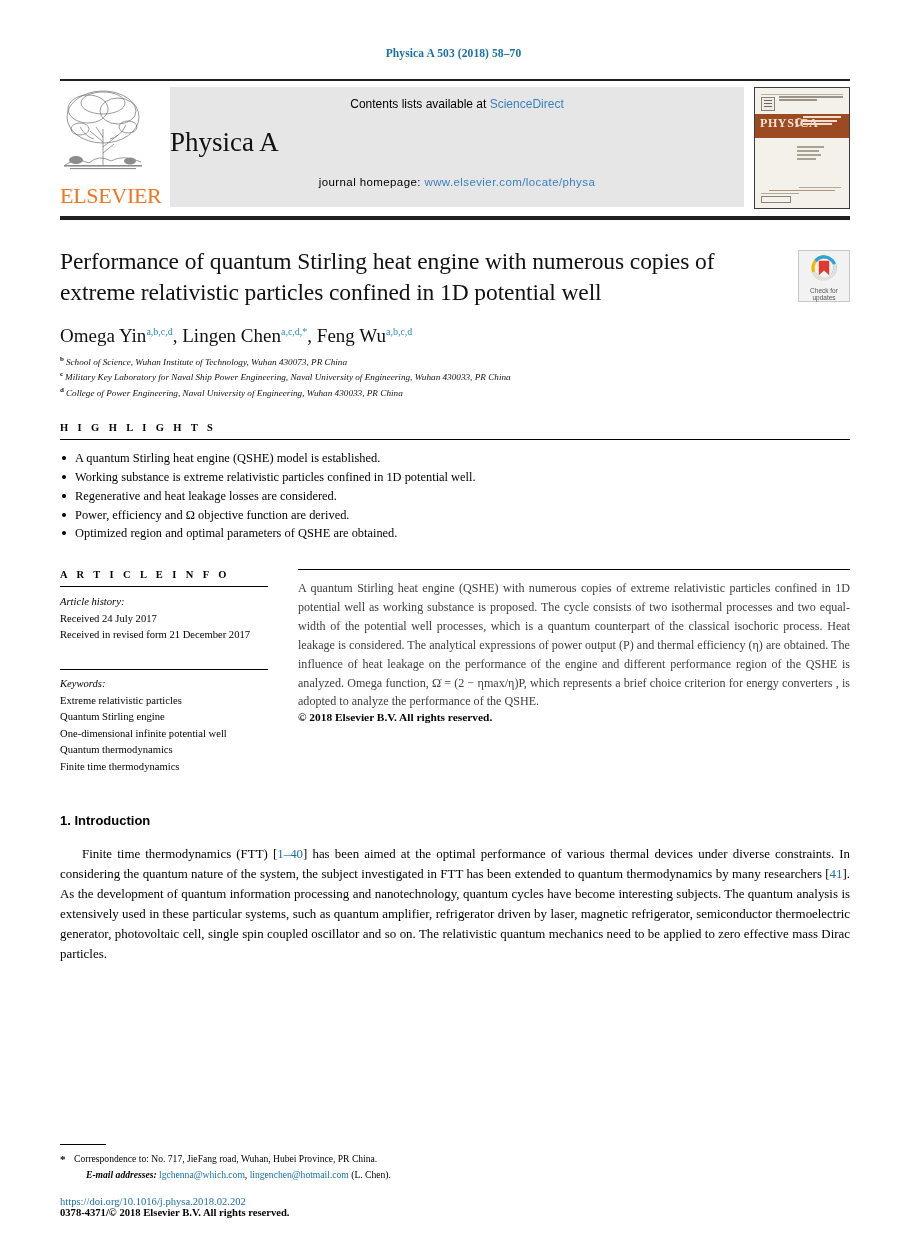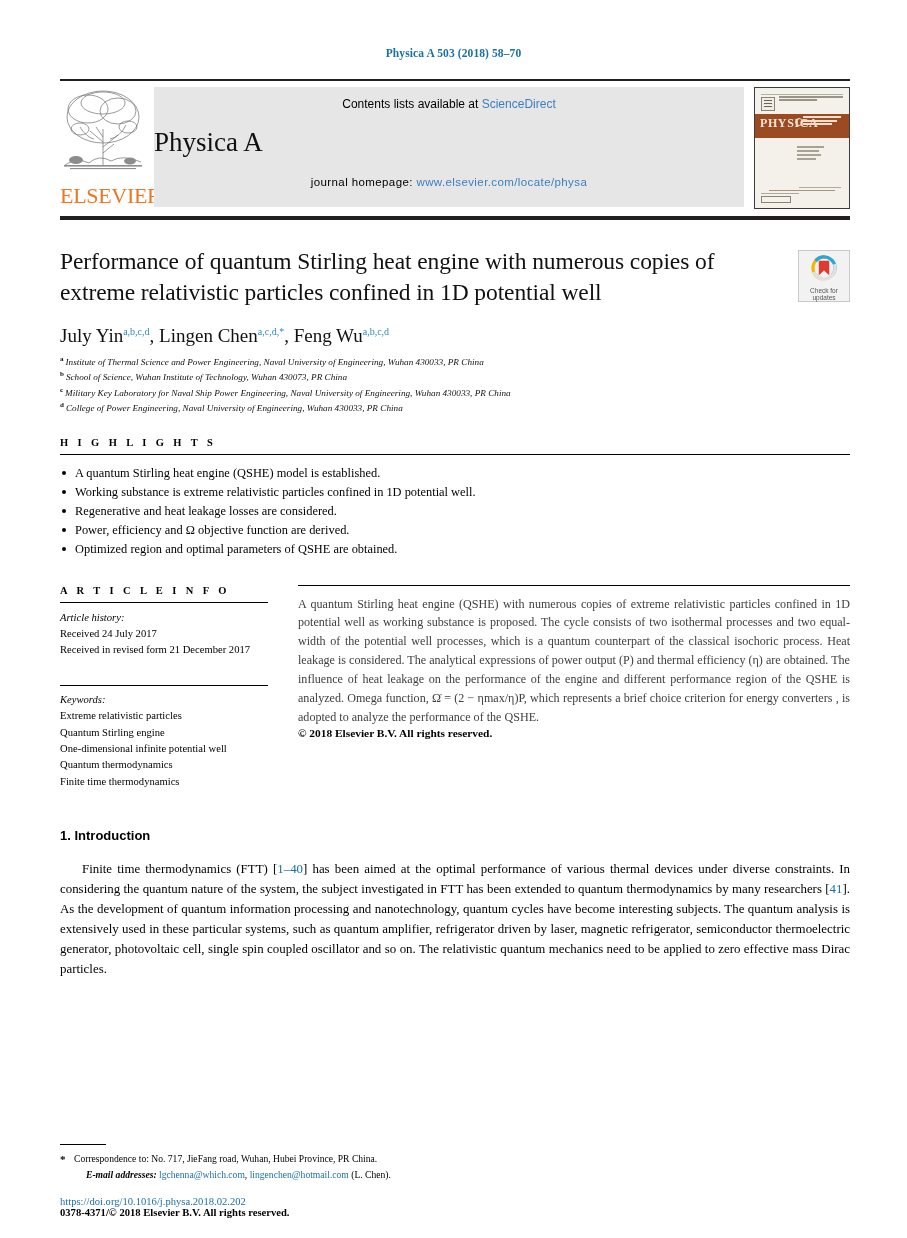--- a/index.html
+++ b/index.html
@@ -47,21 +47,21 @@
     letter-spacing: -0.3px;
     line-height: 1;
     margin-top: 1px;
     font-weight: normal;
   }
   .journal-panel {
     flex: 1 1 auto;
     background: #e6e6e6;
     height: 120px;
     position: relative;
-    margin-left: 2px;
+    margin-left: 18px;
   }
   .contents-line {
     text-align: center;
     font-family: "Liberation Sans", sans-serif;
     font-size: 12px;
     padding-top: 10px;
     color: #000;
   }
   .contents-line a { color: #3a7fc1; text-decoration: none; }
   .journal-title {
@@ -327,25 +327,24 @@
     </div>
   </div>
 
   <div class="black-bar"></div>
 
   <div class="title-block">
     <div class="title-col">
       <h1 class="paper-title">Performance of quantum Stirling heat engine with numerous copies of extreme relativistic particles confined in 1D potential well</h1>
 
       <div class="authors">
-        <span><span>July Yin</span><sup>a,b,c,d</sup></span><span>, </span><span><span>Lingen Chen</span><sup>a,c,d,*</sup></span><span>, </span><span><span>Feng Wu</span><sup>a,b,c,d</sup></span>
+        <span><span>Omega Yin</span><sup>a,b,c,d</sup></span><span>, </span><span><span>Lingen Chen</span><sup>a,c,d,*</sup></span><span>, </span><span><span>Feng Wu</span><sup>a,b,c,d</sup></span>
       </div>
 
       <div class="affils">
-        <div class="affil"><sup>a</sup><span>Institute of Thermal Science and Power Engineering, Naval University of Engineering, Wuhan 430033, PR China</span></div>
         <div class="affil"><sup>b</sup><span>School of Science, Wuhan Institute of Technology, Wuhan 430073, PR China</span></div>
         <div class="affil"><sup>c</sup><span>Military Key Laboratory for Naval Ship Power Engineering, Naval University of Engineering, Wuhan 430033, PR China</span></div>
         <div class="affil"><sup>d</sup><span>College of Power Engineering, Naval University of Engineering, Wuhan 430033, PR China</span></div>
       </div>
     </div>
 
     <div class="crossmark">
       <svg class="cm-ring" viewBox="0 0 40 40">
         <circle cx="20" cy="20" r="17" fill="none" stroke="#f2b705" stroke-width="5" stroke-dasharray="53 107" transform="rotate(100 20 20)"></circle>
         <circle cx="20" cy="20" r="17" fill="none" stroke="#2aa7d8" stroke-width="5" stroke-dasharray="53 107" transform="rotate(220 20 20)"></circle>

